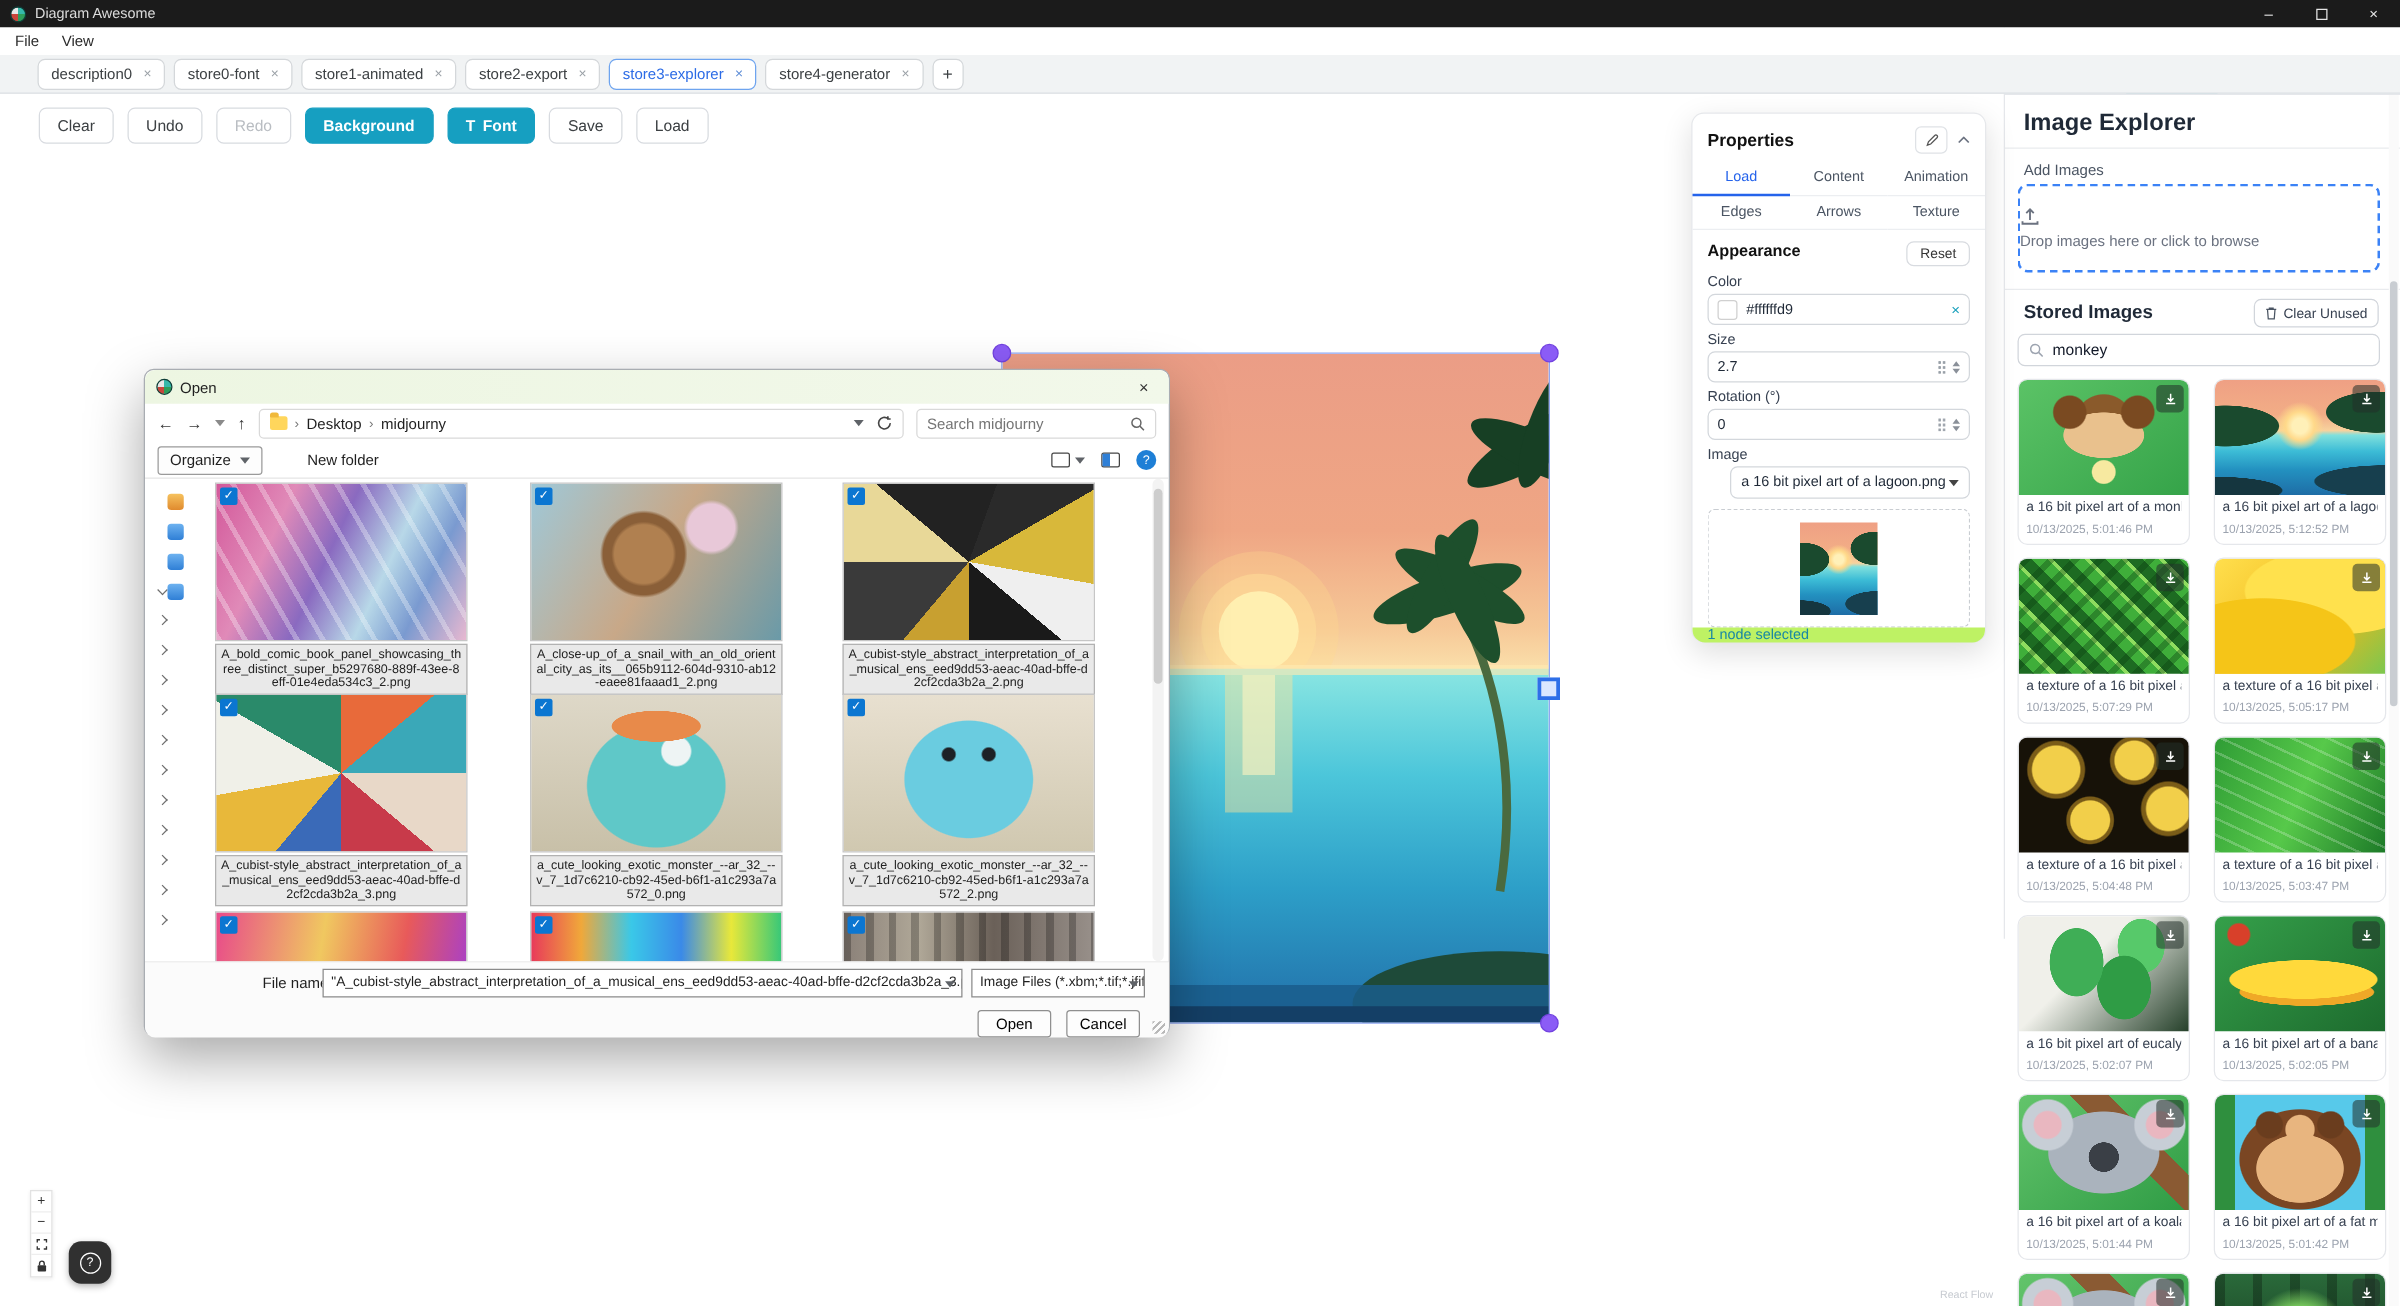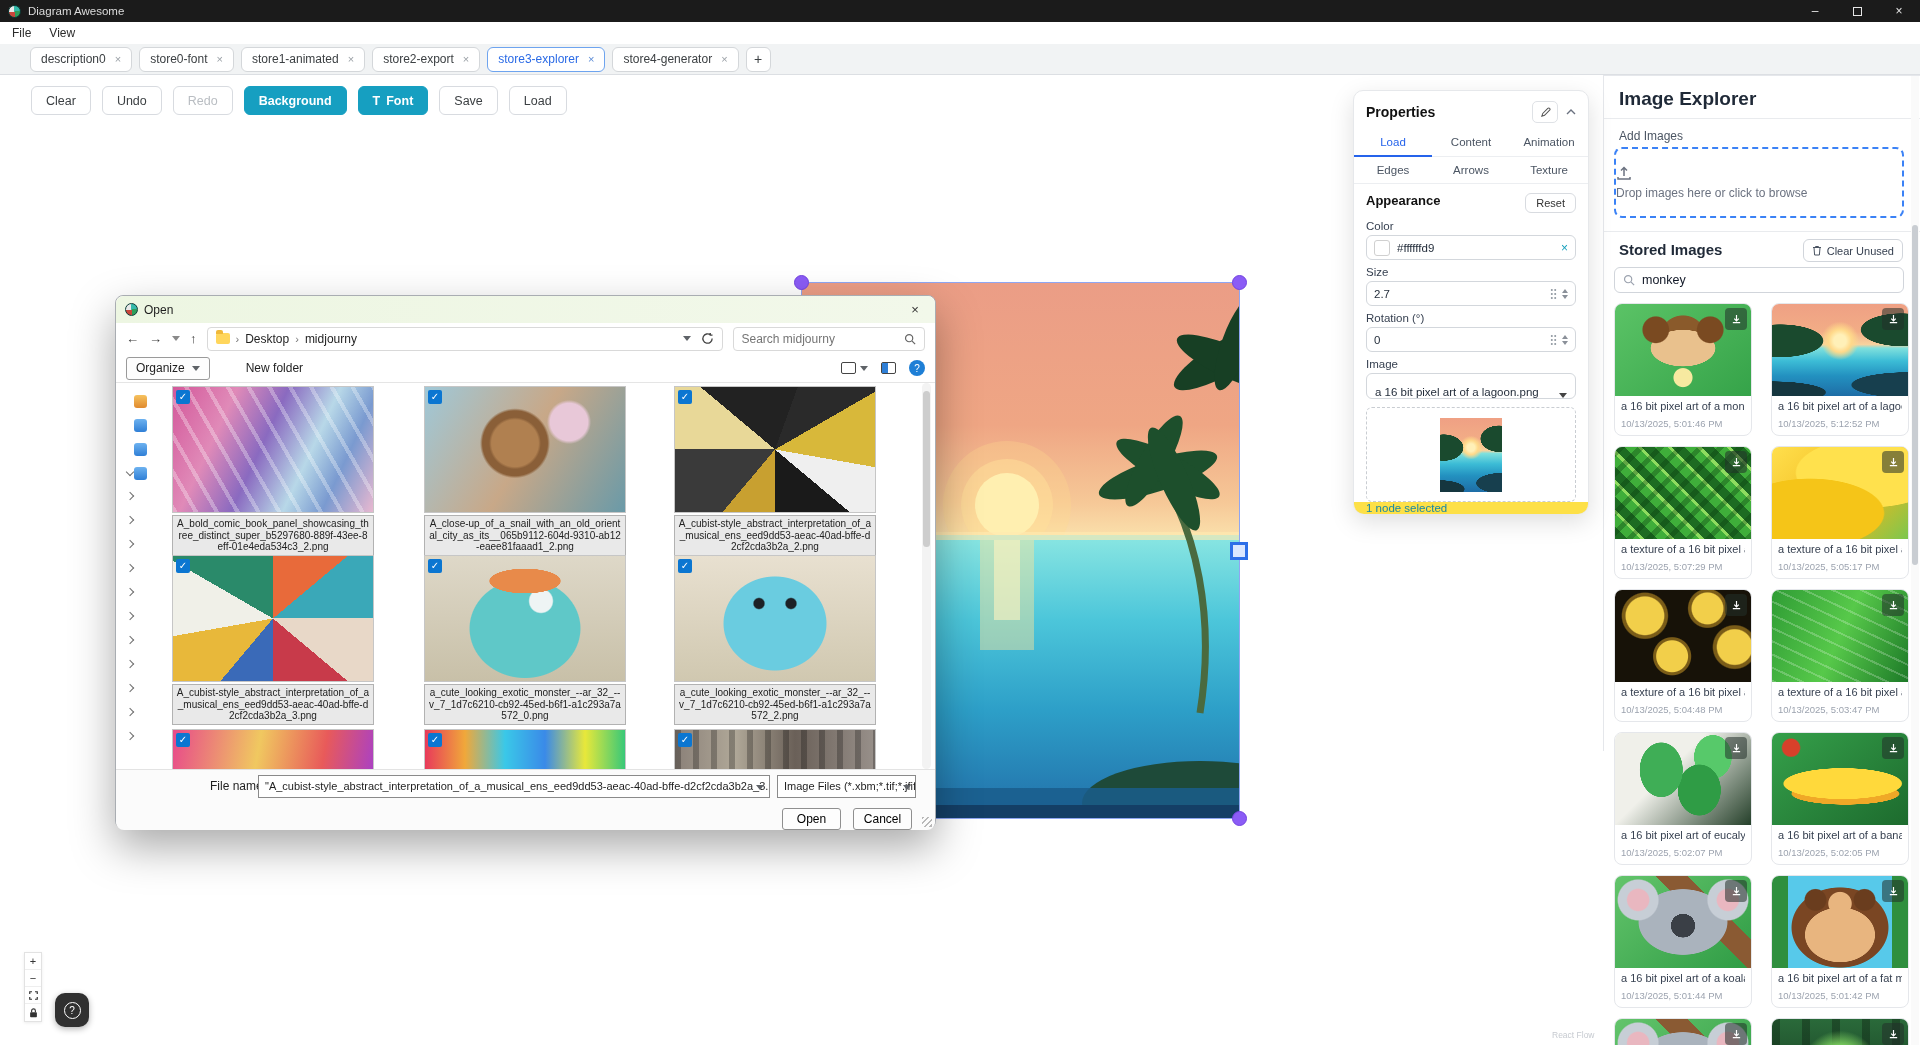--- a/index.html
+++ b/index.html
@@ -101,25 +101,25 @@
   .reset-btn { margin-left:auto; border:1px solid #d8dbe0; border-radius:6px; font-size:11px; color:#333; padding:3px 10px; background:#fff; }
   .flabel { font-size:11.5px; color:#374151; margin:6px 0 3px; }
   .finput { height:25px; border:1px solid #d3d7dc; border-radius:6px; display:flex; align-items:center; padding:0 7px; font-size:11.5px; color:#1f2937; background:#fff; }
   .swatch { width:16px; height:16px; border:1px solid #d0d0d0; border-radius:3px; background:#fff; margin-right:7px; }
   .clr-x { margin-left:auto; color:#18a0bc; font-size:12px; }
   .spin { margin-left:auto; display:flex; align-items:center; gap:5px; }
   .dots { width:7px; height:11px; background:radial-gradient(circle,#9aa1a9 1px,transparent 1.3px); background-size:3.5px 4px; }
   .updown { display:flex; flex-direction:column; gap:2px; }
   .tri-up { width:0; height:0; border-left:3.5px solid transparent; border-right:3.5px solid transparent; border-bottom:4px solid #8a9099; }
   .tri-dn { width:0; height:0; border-left:3.5px solid transparent; border-right:3.5px solid transparent; border-top:4px solid #8a9099; }
-  .img-select { height:26px; border:1px solid #d3d7dc; border-radius:6px; display:flex; align-items:flex-end; padding:0 8px; font-size:11.5px; color:#1f2937; }
+  .img-select { height:26px; border:1px solid #d3d7dc; border-radius:6px; display:flex; align-items:center; padding:0 8px; font-size:11.5px; color:#1f2937;margin-left:18px; }
   .img-select .caret { margin-left:auto; border-top-color:#444; }
   .preview { margin-top:8px; height:95px; border:1.5px dashed #c9cdd2; border-radius:6px; display:flex; align-items:center; justify-content:center; }
   .preview-img { width:62px; height:74px; }
-  .props-status { height:29px; background:#fde047; border-radius:0 0 10px 10px; display:flex; align-items:center; padding-left:12px; font-size:11.5px; color:#1887a5; }
+  .props-status { height:29px; background:#bef264; border-radius:0 0 10px 10px; display:flex; align-items:center; padding-left:12px; font-size:11.5px; color:#1887a5; }
 
   
   .sidebar { position:absolute; left:1603px; top:22px; width:317px; height:729px; background:#fff; border-left:1px solid #e5e7eb; z-index:3; }
   .sb-tabs { position:absolute; left:0; top:23px; width:100%; height:31px; display:flex; align-items:center; border-bottom:1px solid #e5e7eb; }
   .sb-tab { position:relative; height:100%; display:flex; align-items:center; padding:0 17px; font-size:12.5px; color:#6b7280; }
   .sb-tab.active { color:#111; font-weight:bold; }
   .sb-tab.active::after { content:""; position:absolute; left:6px; right:6px; bottom:0; height:3px; background:#14a0ba; }
   .sb-sep { width:1px; height:15px; background:#e5e7eb; }
   .sb-title { position:absolute; left:15px; top:66px; font-size:19px; font-weight:bold; color:#1f2937; }
   .sb-div1 { position:absolute; left:0; top:96px; width:100%; height:1px; background:#e9ebee; }

